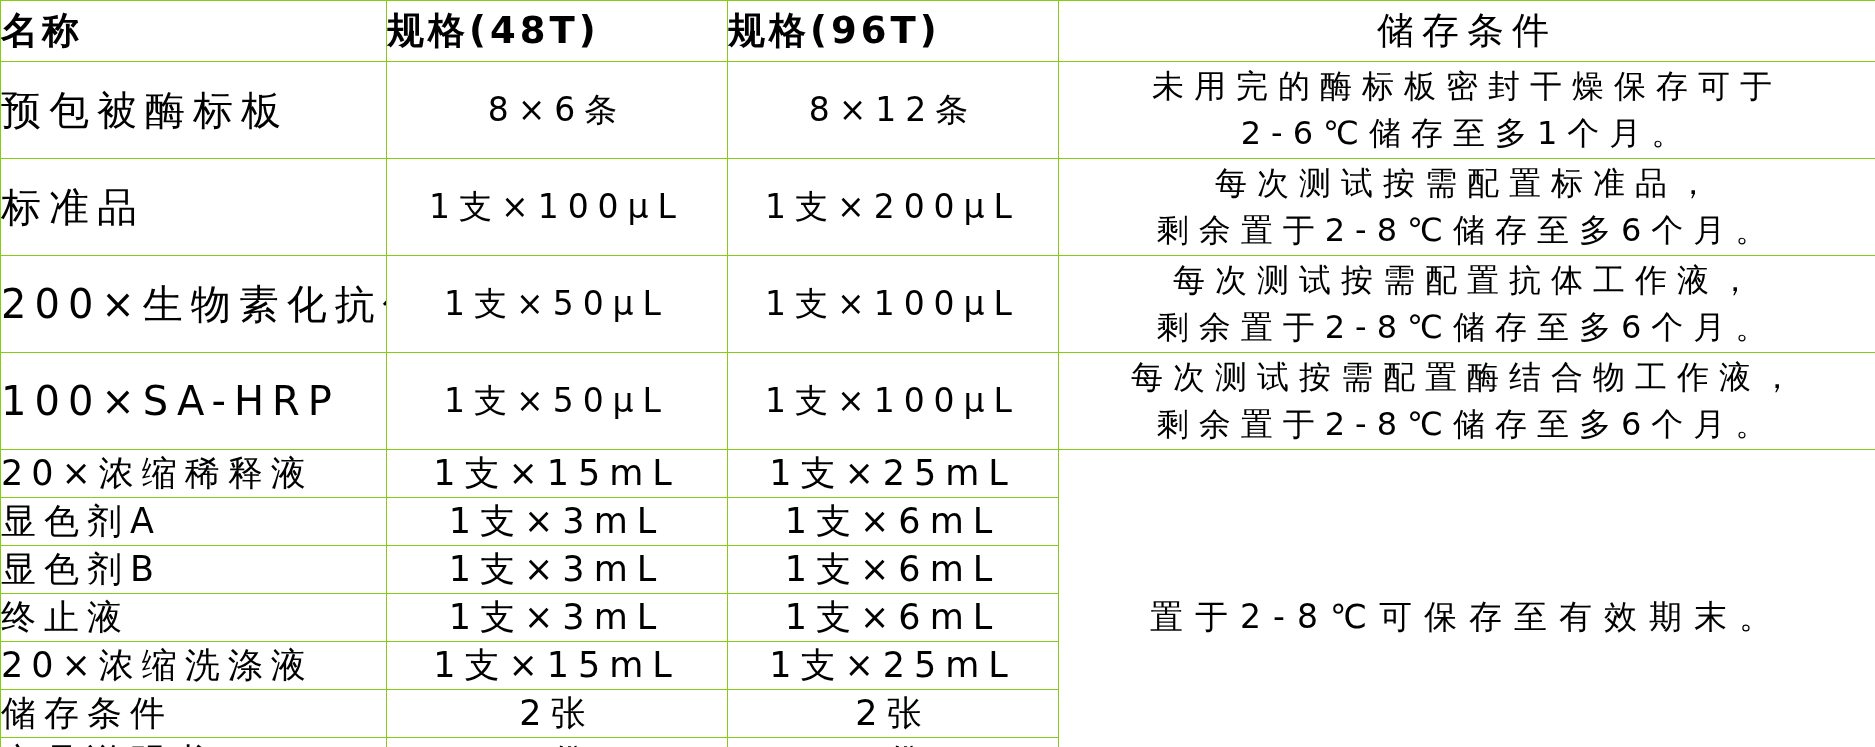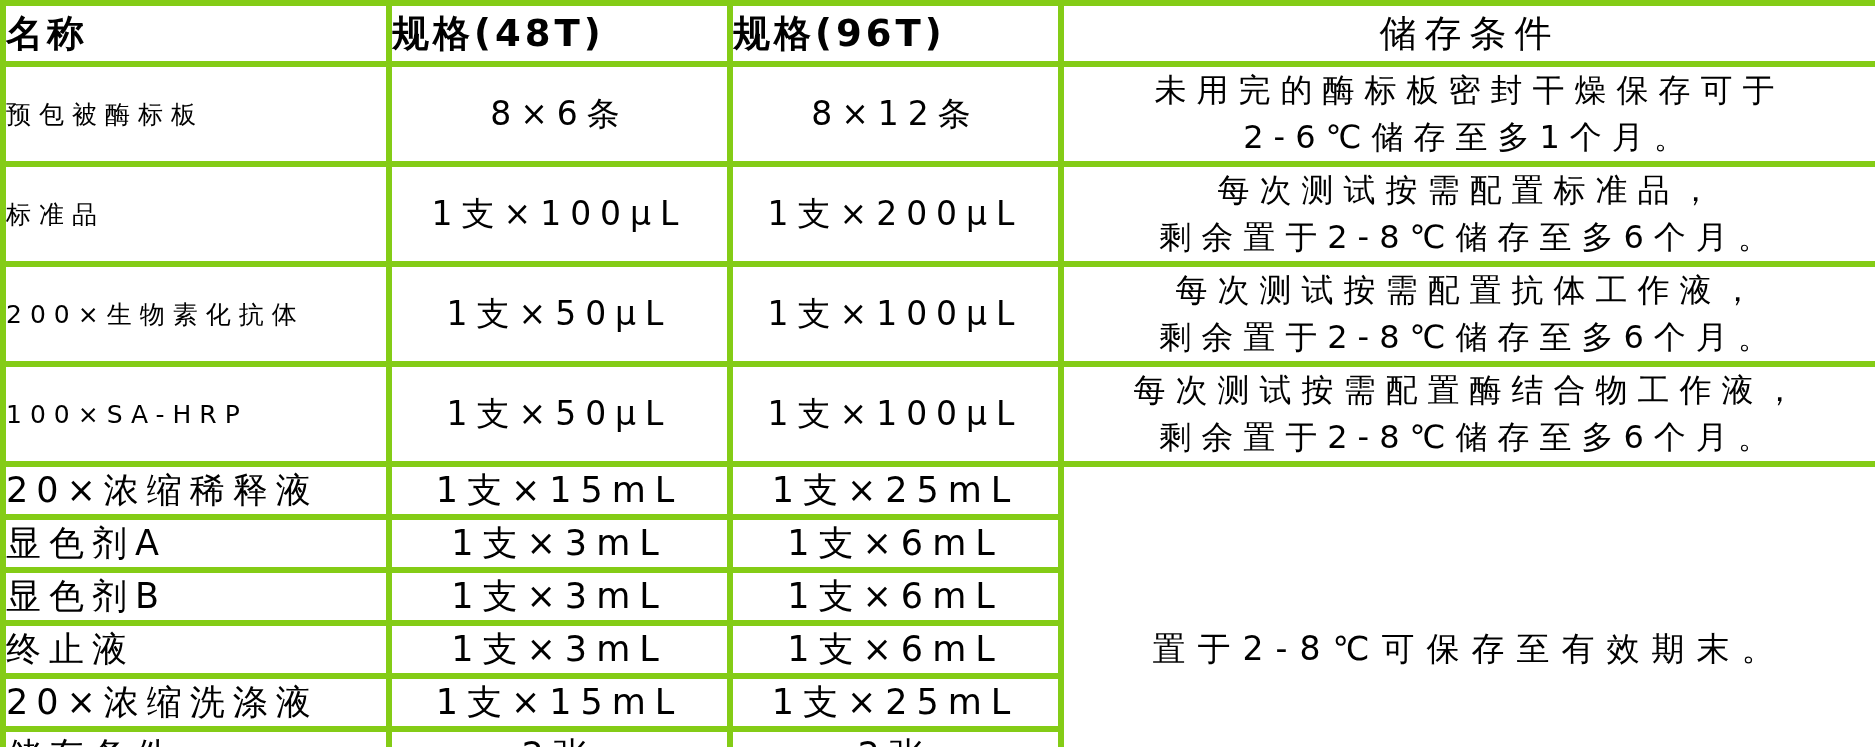--- a/index.html
+++ b/index.html
@@ -16,21 +16,21 @@
     position: absolute;
     left: 0;
     top: 0;
     width: 1875px;
     height: 747px;
     border-collapse: collapse;
     table-layout: fixed;
     background: #ffffff;
   }
   table.spec-table td, table.spec-table th {
-    border: 6px solid #84cc16;
+    border: 1px solid #84cc16;
     padding: 0;
     vertical-align: middle;
     overflow: hidden;
     white-space: nowrap;
   }
   
   tr.header-row { height: 61px; }
   th.hdr {
     font-size: 37px;
     font-weight: bold;
@@ -41,21 +41,21 @@
   th.hdr-storage {
     font-size: 37px;
     font-weight: normal;
     text-align: center;
     padding-left: 0;
     letter-spacing: 8px;
   }
   
   tr.reagent-row { height: 97px; }
   td.cell-name {
-    font-size: 25px;
+    font-size: 40px;
     text-align: left;
     padding-left: 20px;
     letter-spacing: 8px;
   }
   td.cell-spec {
     font-size: 33px;
     text-align: center;
     padding-left: 26px;
     letter-spacing: 9px;
   }

